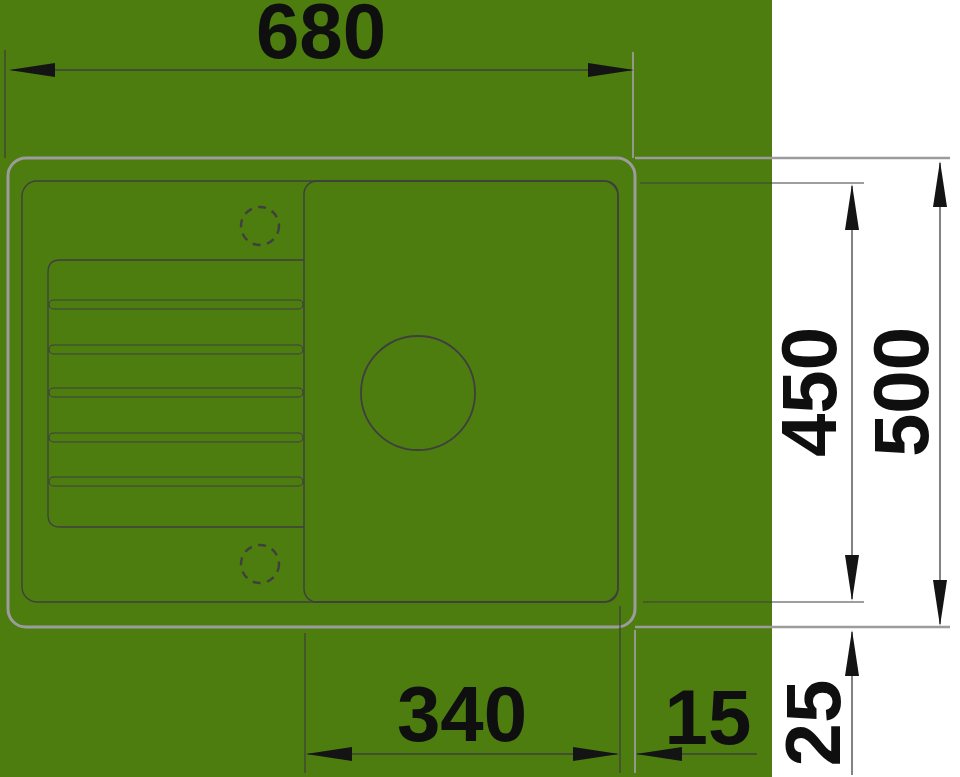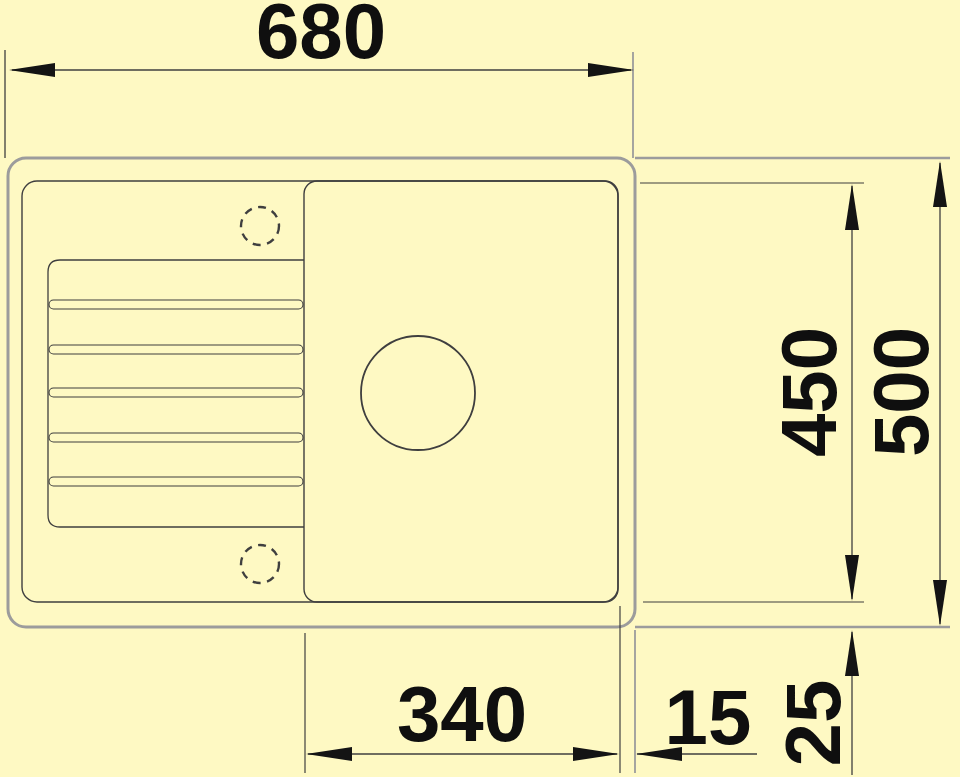--- a/index.html
+++ b/index.html
@@ -6,23 +6,23 @@
     margin: 0;
     padding: 0;
     background: #ffffff;
     width: 960px;
     height: 777px;
     overflow: hidden;
     font-family: "Liberation Sans", "DejaVu Sans", sans-serif;
   }
   .stage {
     position: relative;
-    width: 960px;
+    width: 772px;
     height: 777px;
-    background: #fef9c3;
+    background: #4d7c0f;
   }
   svg text {
     font-family: "Liberation Sans", "DejaVu Sans", sans-serif;
     font-weight: bold;
   }
 </style>
 </head>
 <body>
 
 <div class="stage">

